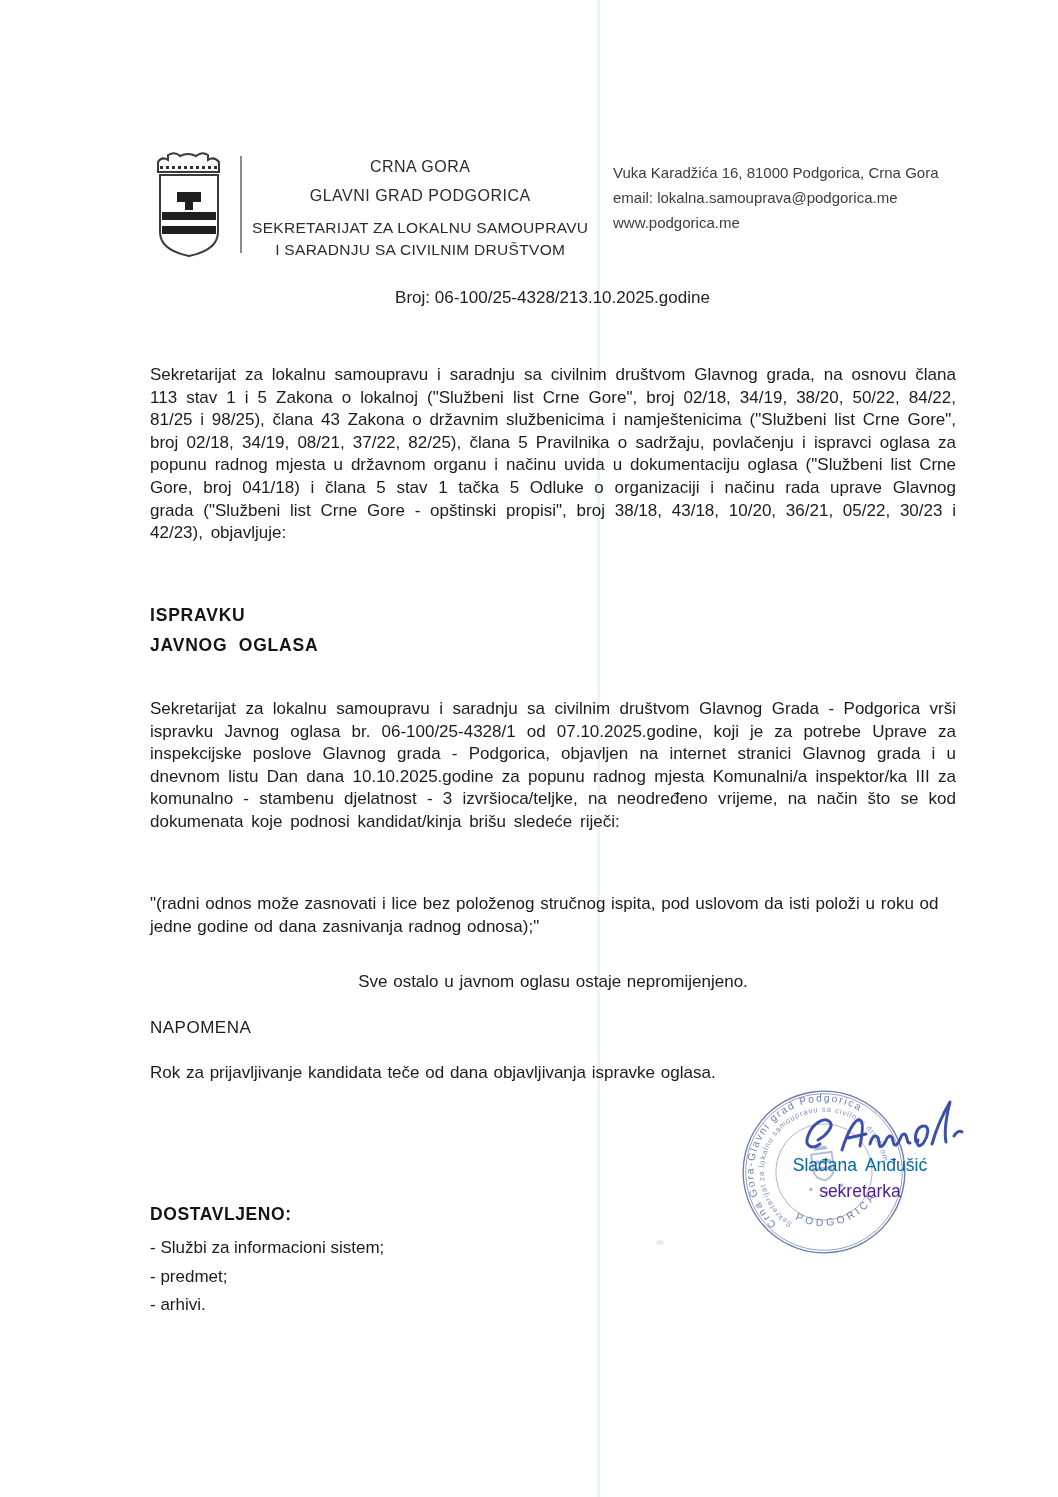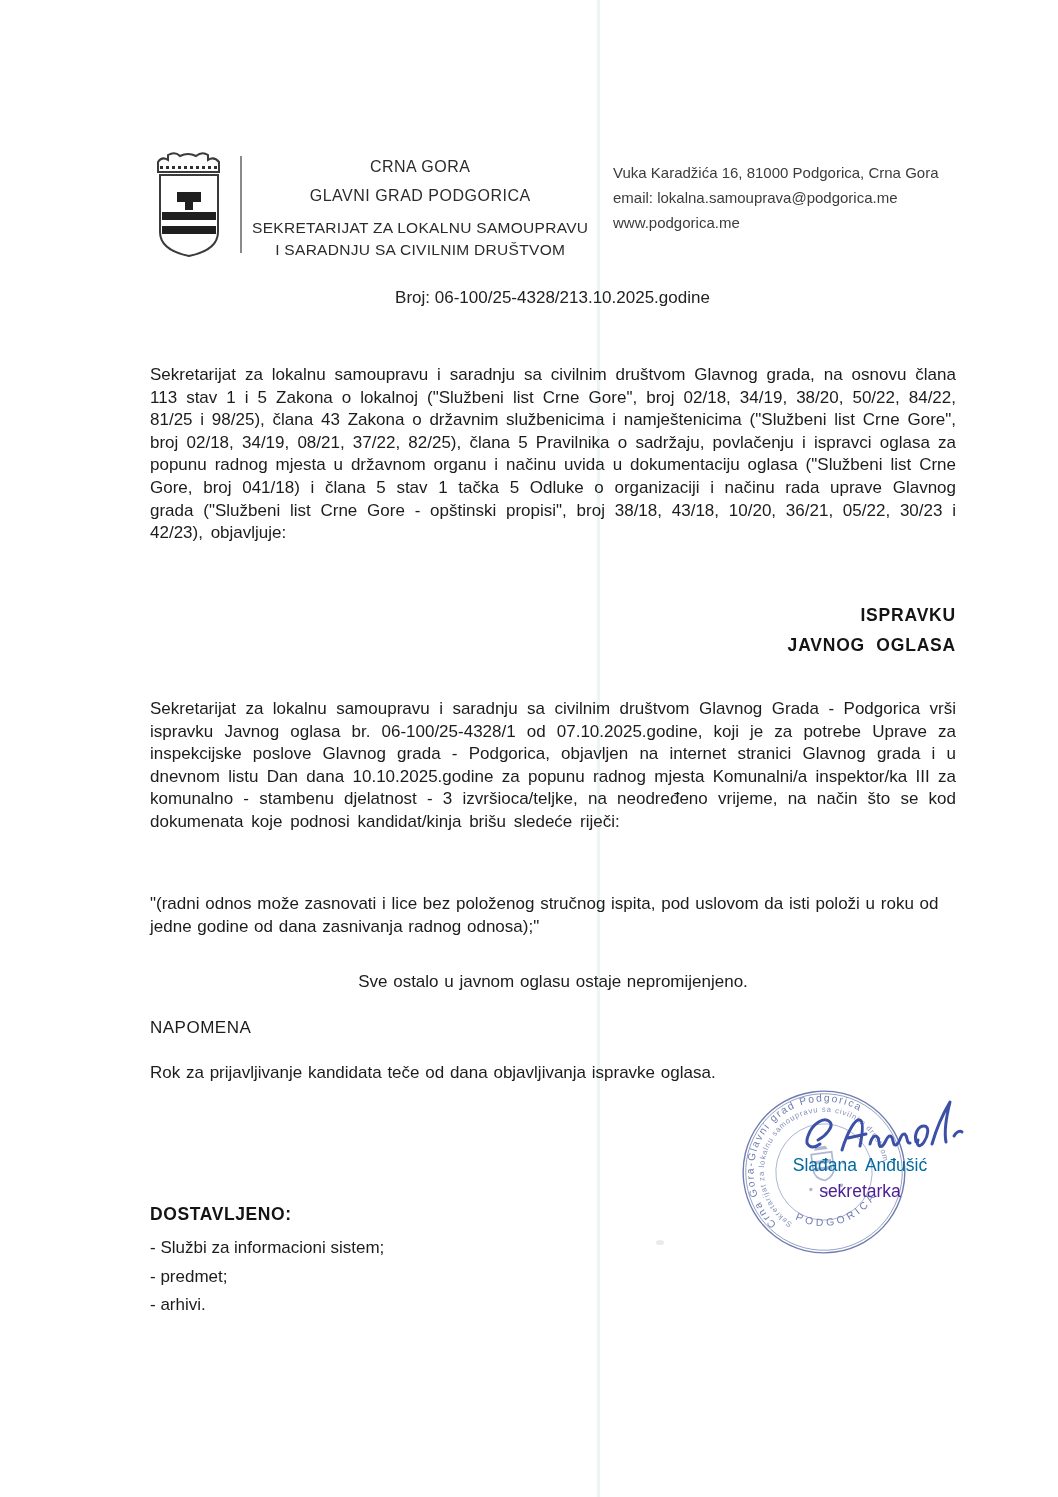--- a/index.html
+++ b/index.html
@@ -36,21 +36,21 @@
     display:flex; justify-content:center; font-size:17px; color:#222; }
 
   
   .para {
     position:absolute; left:150px; width:806px;
     font-size:17px; line-height:22.6px; text-align:justify;
     word-spacing:3px; color:#1c1c1c;
   }
   .p1 { top:364px; }
   .doc-title { position:absolute; left:150px; width:806px; top:600px;
-    text-align:right; font-weight:bold; font-size:17.5px; letter-spacing:.8px;
+    text-align:left; font-weight:bold; font-size:17.5px; letter-spacing:.8px;
     line-height:30px; color:#141414; white-space:pre; }
   .p2 { top:698px; }
   .quote { top:893px; text-align:left; word-spacing:1px; }
   .unchanged { top:971px; text-align:center; word-spacing:1px; }
   .napomena { top:1017px; text-align:left; letter-spacing:.5px; }
   .rok { top:1062px; text-align:left; word-spacing:1px; }
 
   
   .stamp-svg { position:absolute; left:738px; top:1086px; width:172px; height:172px;
     opacity:.88; transform:rotate(-8deg); }

